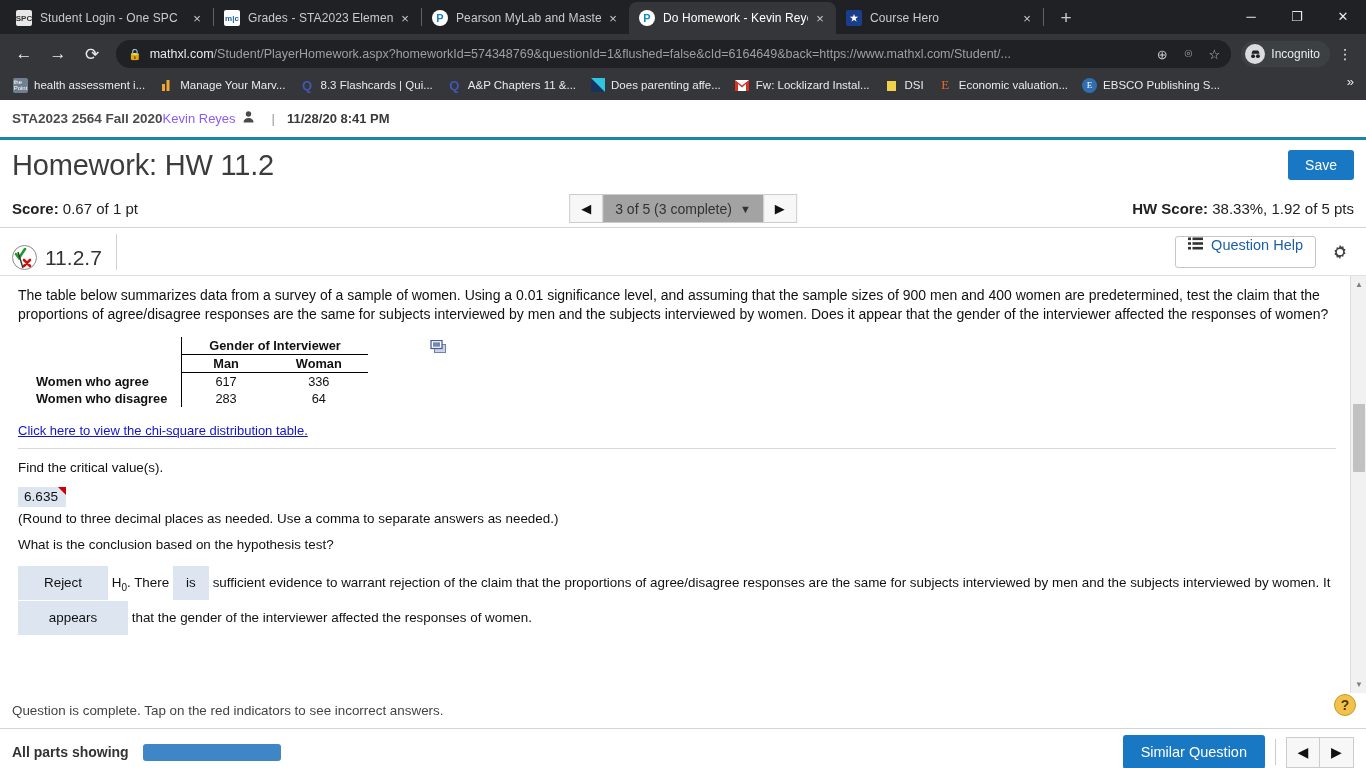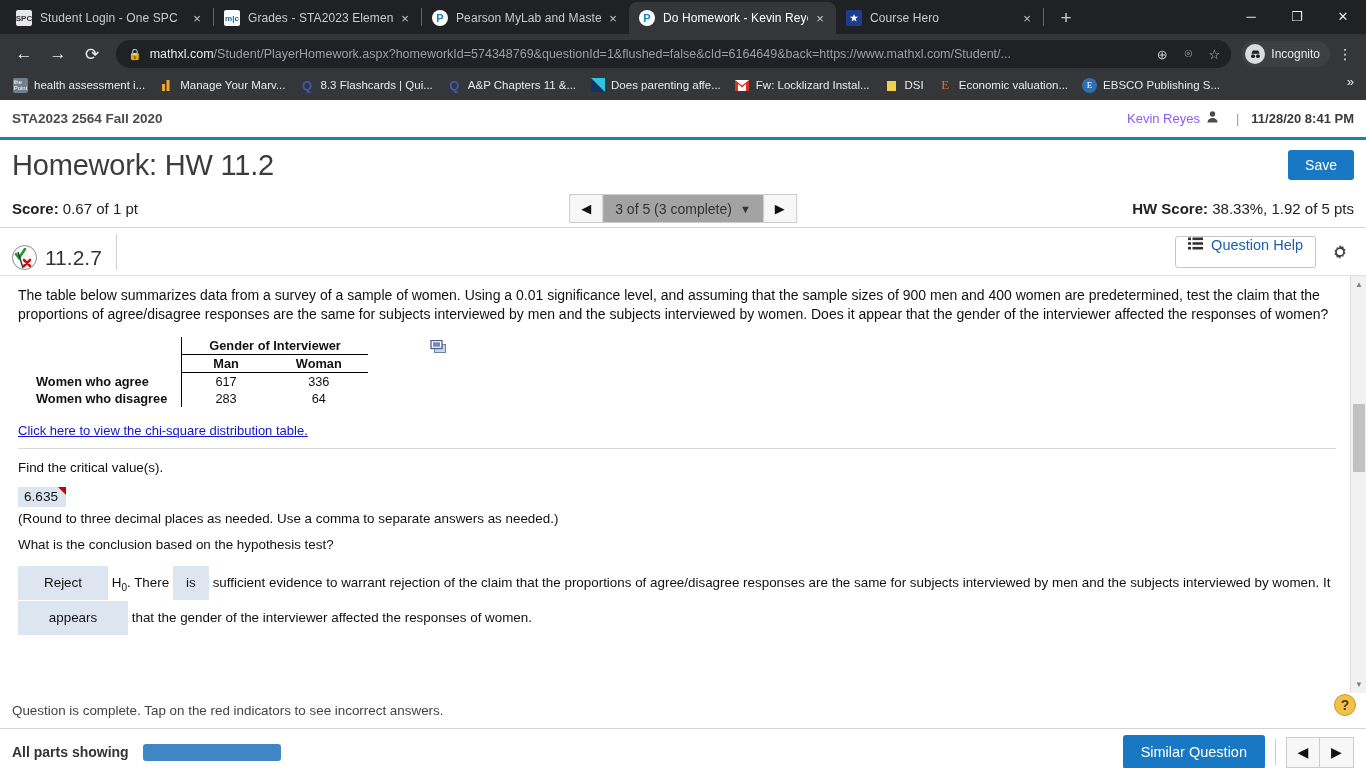--- a/index.html
+++ b/index.html
@@ -63,21 +63,21 @@
   .bookmarks { height: 26px; display: flex; align-items: flex-start; background: #35363a; padding: 0 6px; }
   .bm { display: flex; align-items: center; height: 22px; padding: 0 7px; color: #e8eaed; font-size: 11.5px; white-space: nowrap; }
   .bm-ico { width: 15px; height: 15px; margin-right: 6px; flex: 0 0 15px; display: flex; align-items: center; justify-content: center; font-size: 9px; border-radius: 2px; }
   .bm-overflow { margin-left: auto; color: #e8eaed; font-size: 13px; padding-right: 6px; }
 
   
   .page { width: 1366px; height: 670px; background: #fff; position: relative; }
 
   .courseheader {
     height: 40px; display: flex; align-items: center; padding: 0 12px;
-    border-bottom: 3px solid #1b85a8; justify-content: space-between;
+    border-bottom: 3px solid #1b85a8; justify-content: flex-start;
   }
   .course-title { font-size: 13.5px; font-weight: bold; color: #4a4a4a; }
   .userblock { display: flex; align-items: center; font-size: 13px; color: #5a5a5a; }
   .username { color: #8b5cf6; }
   .user-ico { margin: 0 6px 0 7px; font-size: 12px; color: #4a4a4a; }
   .vbar { color: #9a9a9a; margin: 0 12px; }
   .datetime { font-weight: bold; color: #3a3a3a; }
 
   .hwbar { height: 50px; display: flex; align-items: center; justify-content: space-between; padding: 0 12px; }
   .hwtitle { font-size: 29px; color: #3c3c3c; font-weight: 400; letter-spacing: -.2px; }

